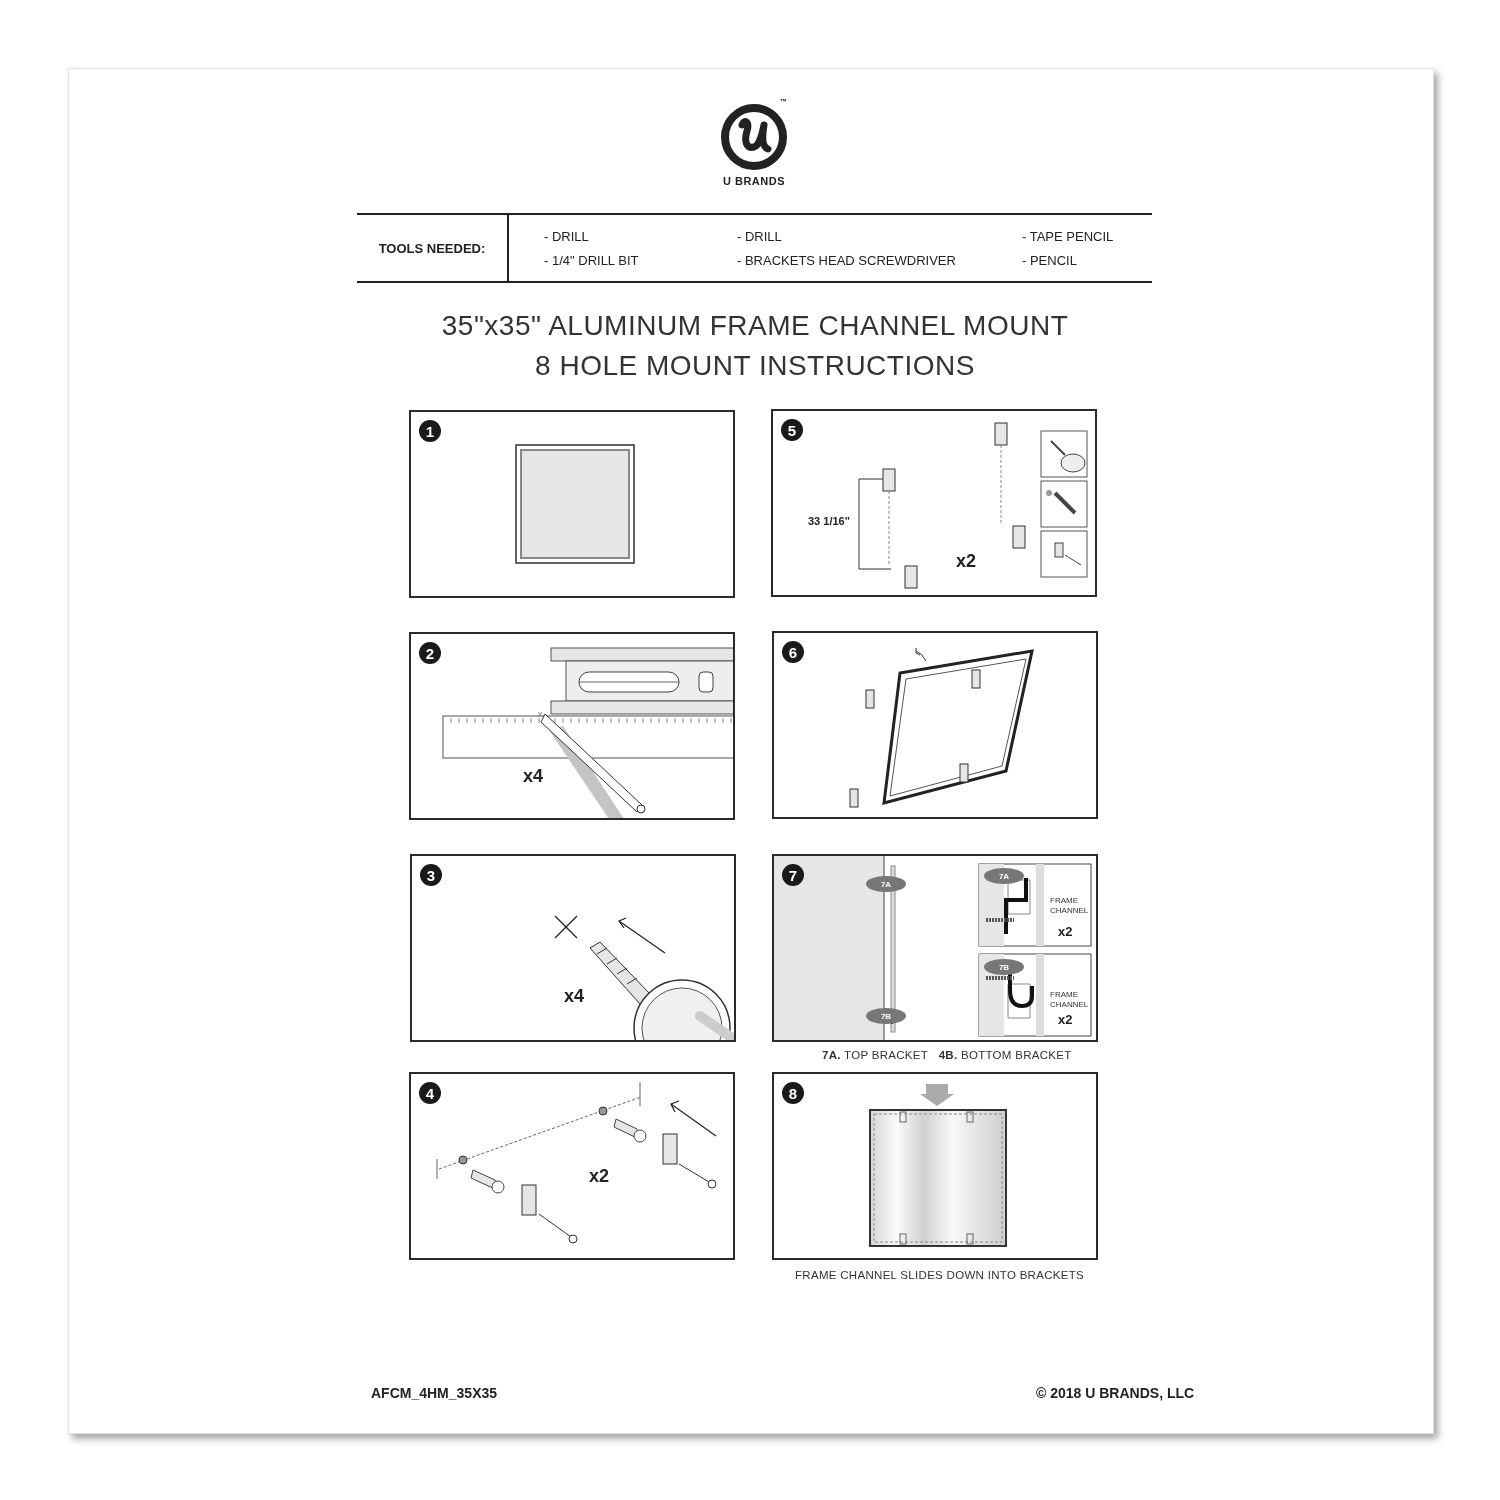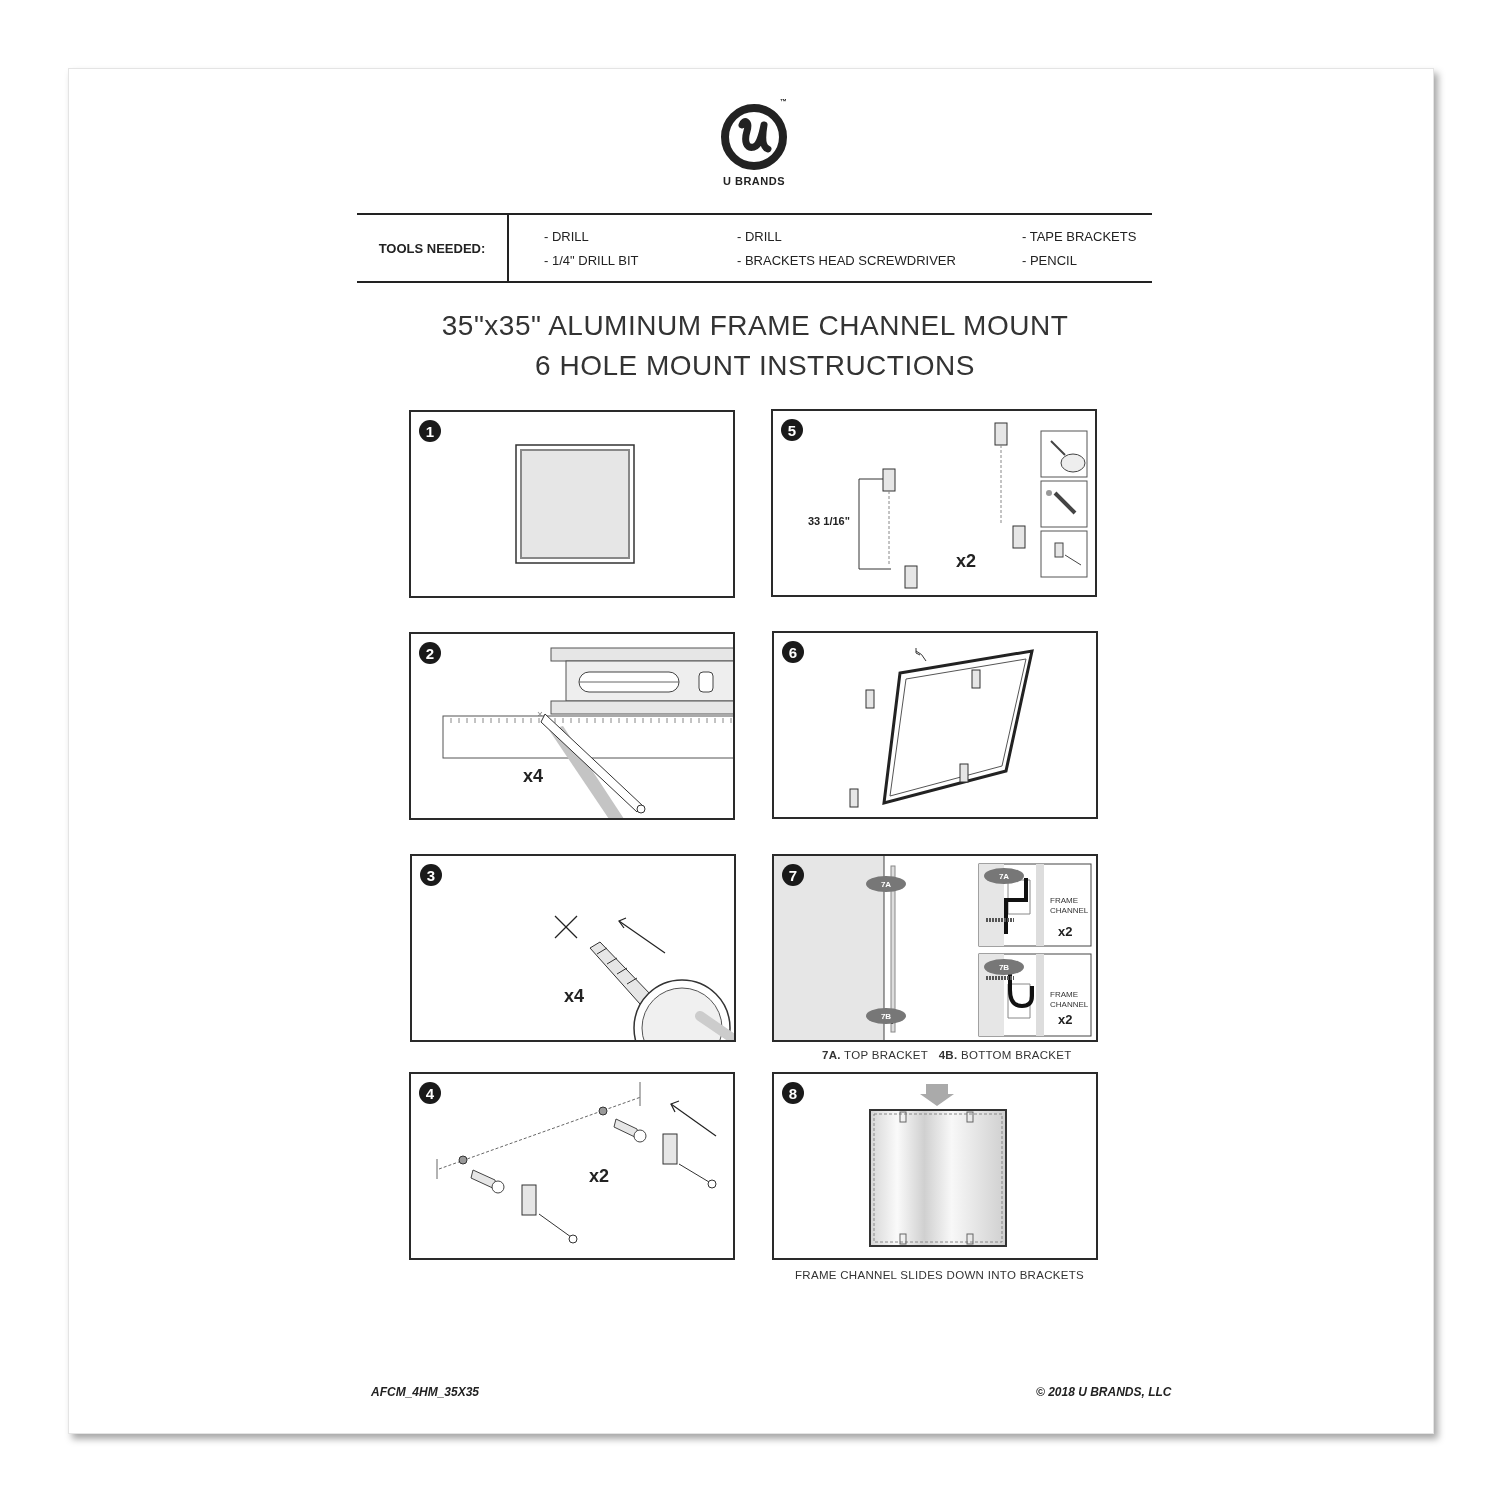--- a/index.html
+++ b/index.html
@@ -10,21 +10,21 @@
   .brand { position:absolute; left:700px; top:175px; width:108px; text-align:center; font-size:11px; font-weight:bold; letter-spacing:0.5px; color:#222; }
   .tools { position:absolute; left:357px; top:213px; width:795px; height:66px; border-top:2px solid #222; border-bottom:2px solid #222; }
   .tools .lbl { position:absolute; left:0; top:0; width:150px; height:66px; border-right:2px solid #222; display:flex; align-items:center; justify-content:center; font-size:13px; font-weight:bold; }
   .tools .t { position:absolute; font-size:13px; color:#222; }
   .title { position:absolute; left:300px; width:910px; text-align:center; font-size:28px; color:#333; font-weight:normal; letter-spacing:0.5px; }
   .panel { position:absolute; width:326px; height:188px; border:2px solid #2a2a2a; background:#fff; overflow:hidden; box-sizing:border-box; }
   .num { position:absolute; left:8px; top:8px; width:22px; height:22px; border-radius:50%; background:#1a1a1a; color:#fff; font-weight:bold; font-size:15px; display:flex; align-items:center; justify-content:center; z-index:2; }
   .panel svg { position:absolute; left:0; top:0; }
   .ptxt { position:absolute; font-weight:bold; color:#222; }
   .cap { position:absolute; font-size:11.5px; color:#333; letter-spacing:0.3px; }
-  .foot { position:absolute; top:1385px; font-size:12px; font-weight:bold; color:#222;font-style:italic; }
+  .foot { position:absolute; top:1385px; font-size:14px; font-weight:bold; color:#222; }
   .subpanel-label { position:absolute; font-size:8px; color:#333; line-height:10px; }
   .badge { position:absolute; width:40px; height:16px; border-radius:50%; background:#777; color:#fff; font-size:8px; font-weight:bold; display:flex; align-items:center; justify-content:center; z-index:2; }
 </style>
 </head>
 <body>
 
 <div class="sheet"></div>
 
 <svg class="logo" viewBox="0 0 68 68">
   <circle cx="34" cy="34" r="29" fill="none" stroke="#222" stroke-width="8"></circle>
@@ -32,26 +32,26 @@
 </svg>
 <span class="tm">™</span>
 <div class="brand">U BRANDS</div>
 
 <div class="tools">
   <div class="lbl">TOOLS NEEDED:</div>
   <span class="t" style="left:187px;top:14px">- DRILL</span>
   <span class="t" style="left:187px;top:38px">- 1/4" DRILL BIT</span>
   <span class="t" style="left:380px;top:14px">- DRILL</span>
   <span class="t" style="left:380px;top:38px">- BRACKETS HEAD SCREWDRIVER</span>
-  <span class="t" style="left:665px;top:14px">- TAPE BRACKETS</span>
+  <span class="t" style="left:665px;top:14px">- TAPE PENCIL</span>
   <span class="t" style="left:665px;top:38px">- PENCIL</span>
 </div>
 
 <div class="title" style="top:310px">35"x35" ALUMINUM FRAME CHANNEL MOUNT</div>
-<div class="title" style="top:350px">6 HOLE MOUNT INSTRUCTIONS</div>
+<div class="title" style="top:350px">8 HOLE MOUNT INSTRUCTIONS</div>
 
 <div class="panel" style="left:409px;top:410px">
   <div class="num">1</div>
   <svg width="326" height="188">
     <rect x="105" y="33" width="118" height="118" fill="#fff" stroke="#333" stroke-width="1.5"></rect>
     <rect x="110" y="38" width="108" height="108" fill="#e6e6e6" stroke="#888" stroke-width="2"></rect>
   </svg>
 </div>
 
 <div class="panel" style="left:409px;top:632px">

